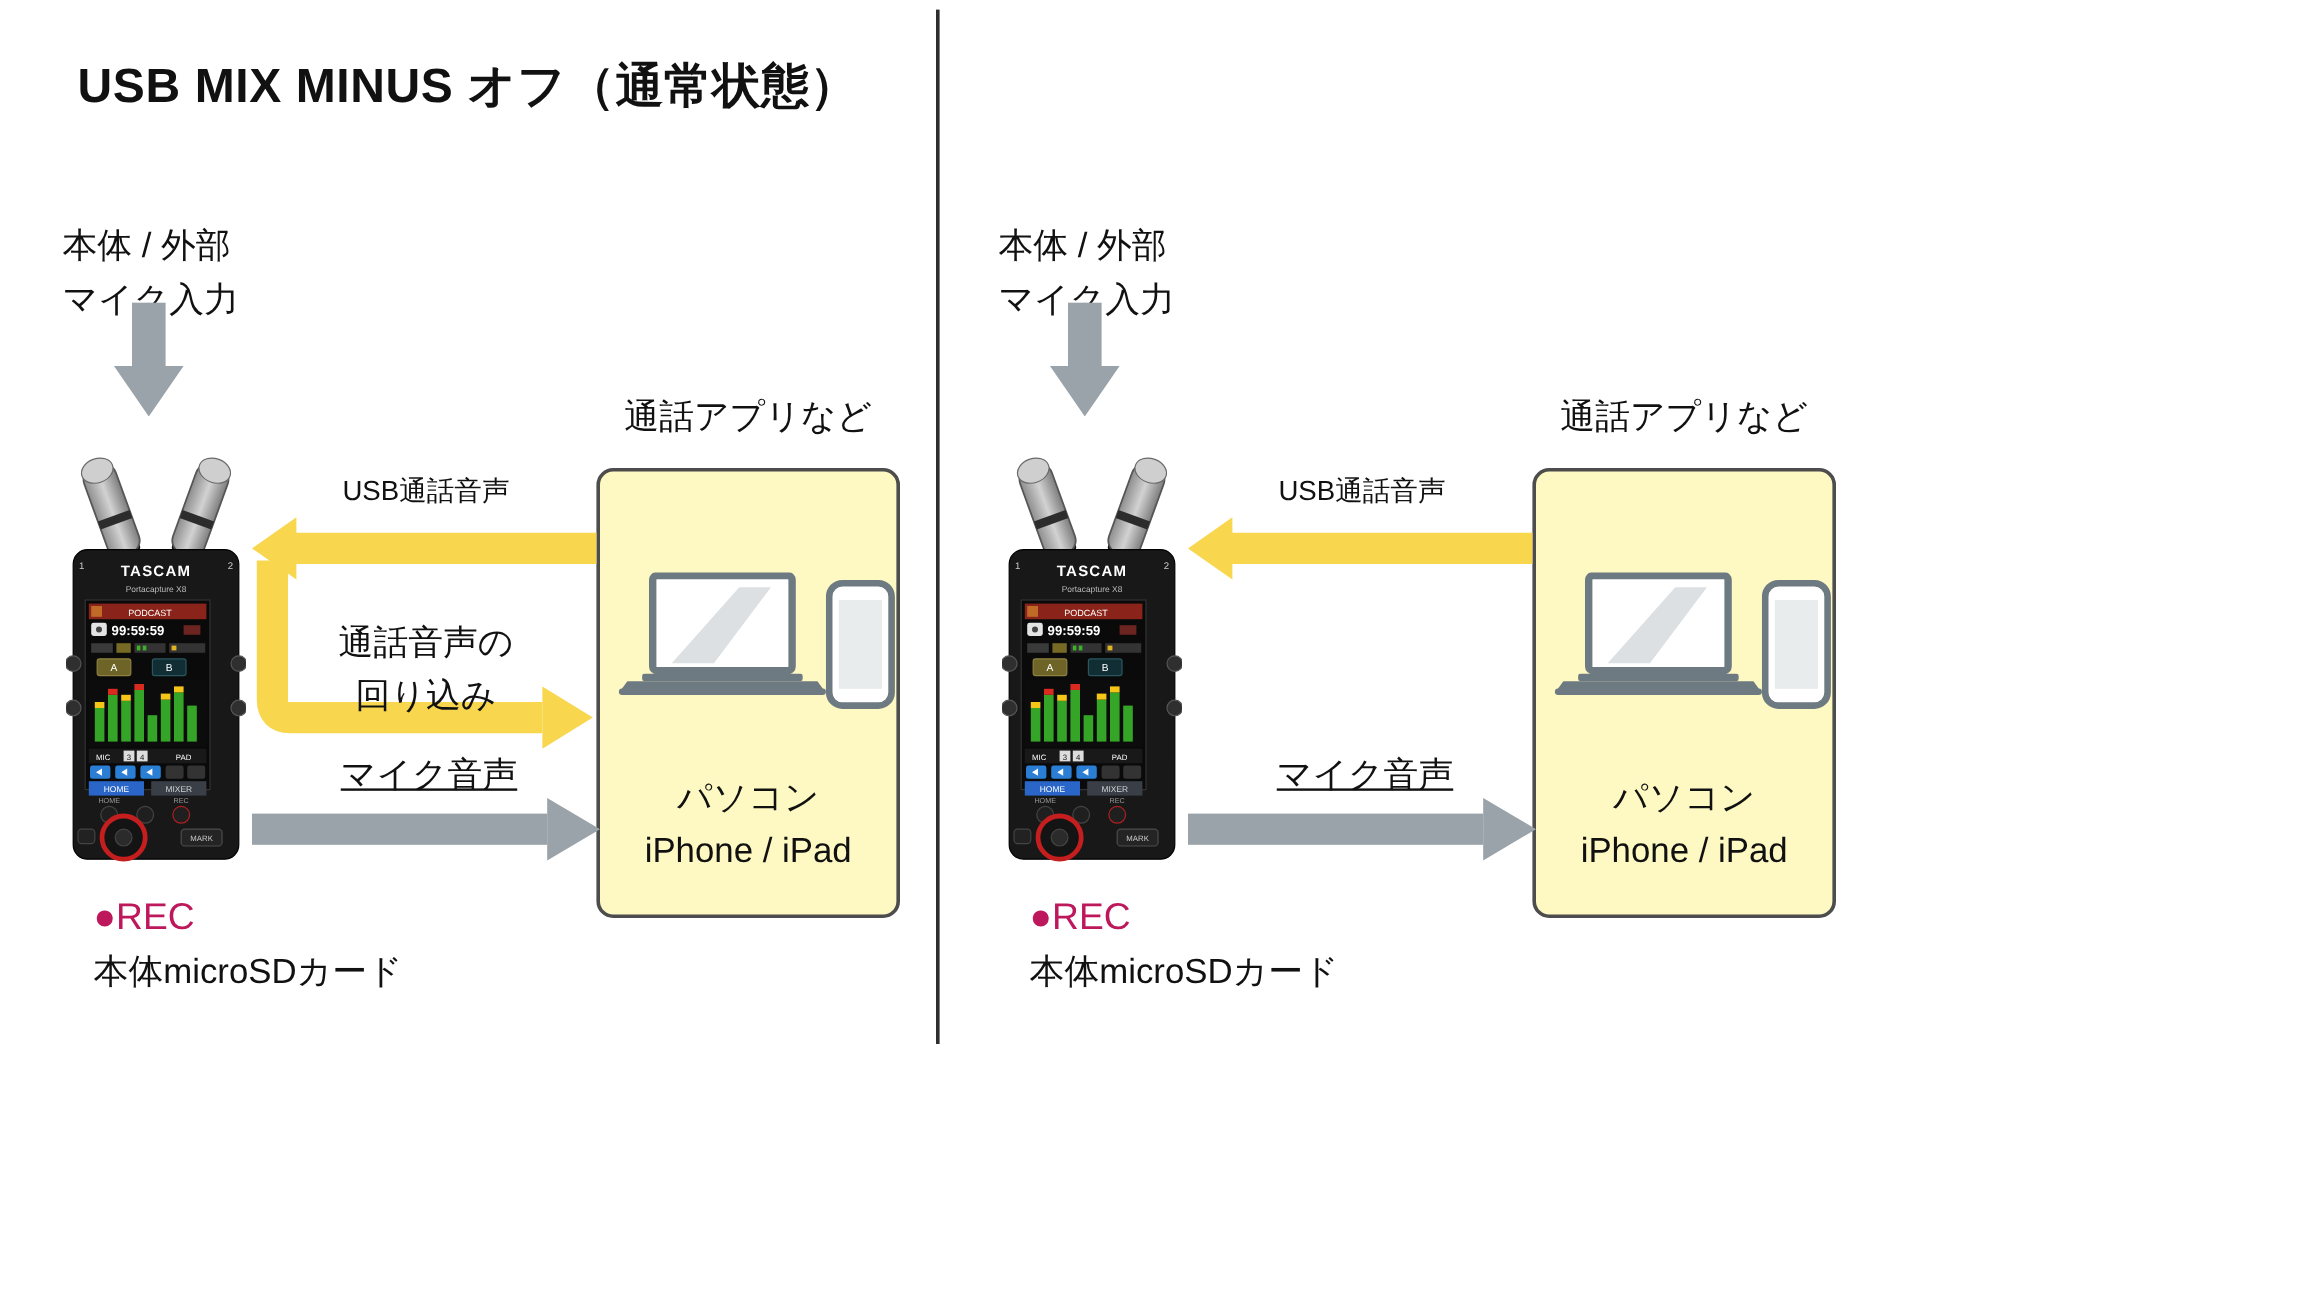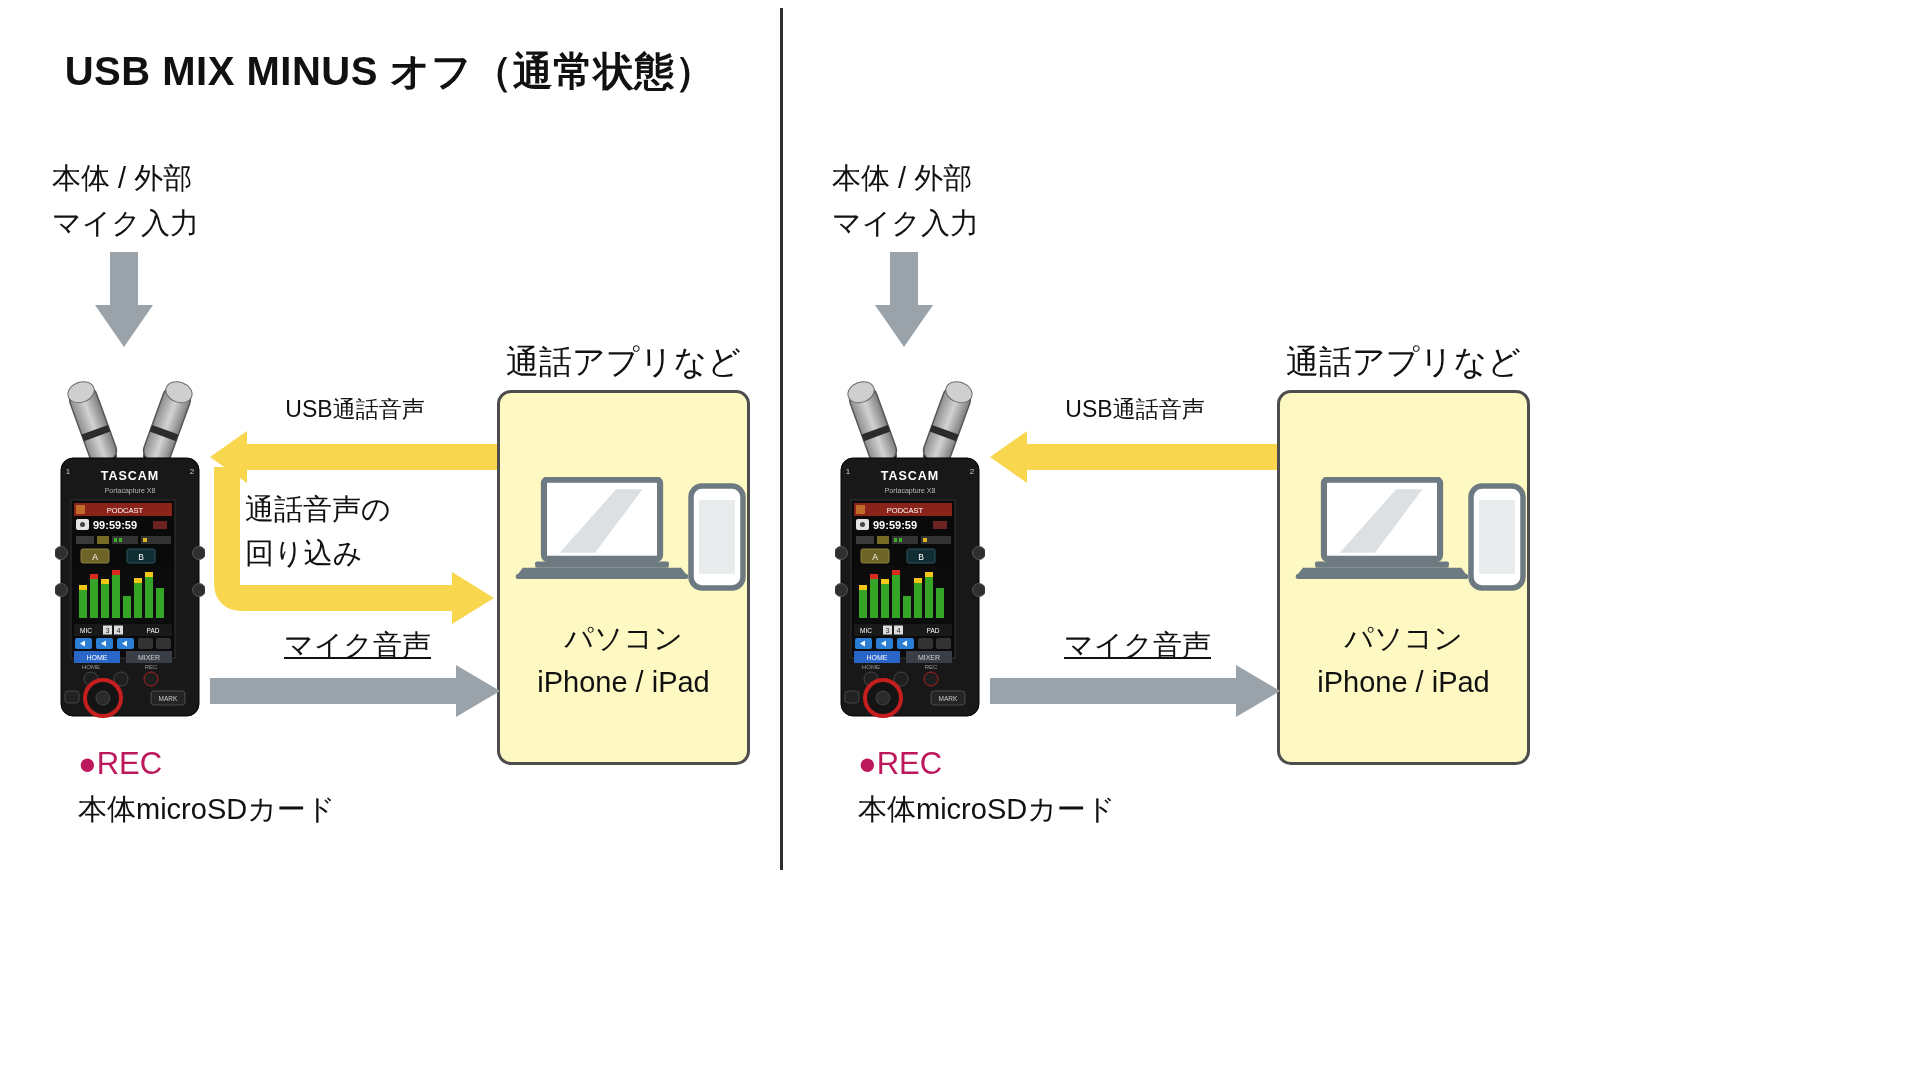--- a/index.html
+++ b/index.html
@@ -15,38 +15,38 @@
 
   .divider { position:absolute; left:780px; top:8px; width:3px; height:862px; background:#2e2e2e; }
 
   .panel { position:absolute; top:0; width:824px; height:1080px; }
   .panel-left { left:0; }
   .panel-right { left:780px; }
 
   .title { position:absolute; top:44px; left:0; width:780px; text-align:center;
            font-size:40px; font-weight:600; letter-spacing:.5px; color:#111; }
 
-  .prelines { white-space:pre-line; }
+  .prelines { white-space:pre-line;margin-top:27px; }
 
   .mic-input-label { position:absolute; left:52px; top:156px; font-size:29px; line-height:1.55; }
   .down-arrow { position:absolute; left:95px; top:252px; }
 
   .device { position:absolute; left:55px; top:358px; }
 
   .callbox { position:absolute; left:497px; top:390px; width:253px; height:375px;
              border:3px solid #4d4d4d; border-radius:14px; background:#fef9c3; }
-  .call-app-label { position:absolute; left:497px; top:340px; width:253px; text-align:center; font-size:33px; }
+  .call-app-label { position:absolute; left:497px; top:328px; width:253px; text-align:center; font-size:29px; }
   .laptop { position:absolute; left:14px; top:84px; }
   .phone  { position:absolute; left:188px; top:90px; }
   .pc-label { position:absolute; left:0; top:224px; width:100%; text-align:center;
               font-size:29px; line-height:1.5; }
 
   .usb-label { position:absolute; left:205px; top:394px; width:300px; text-align:center; font-size:23px; }
   .yellow-arrows { position:absolute; left:205px; top:425px; }
-  .loop-label { position:absolute; left:245px; top:488px; width:220px; 
+  .loop-label { position:absolute; left:245px; top:488px; width:220px; text-align:center;
                 font-size:29px; line-height:1.5; }
   .mic-audio-label { position:absolute; left:210px; top:626px; width:295px; text-align:center; font-size:29px;text-decoration:underline; }
   .gray-arrow { position:absolute; left:210px; top:660px; }
 
   .rec-label { position:absolute; left:78px; top:746px; font-size:31px; color:#be185d; }
   .sd-label  { position:absolute; left:78px; top:790px; font-size:29px; }
 </style>
 </head>
 <body>
 

